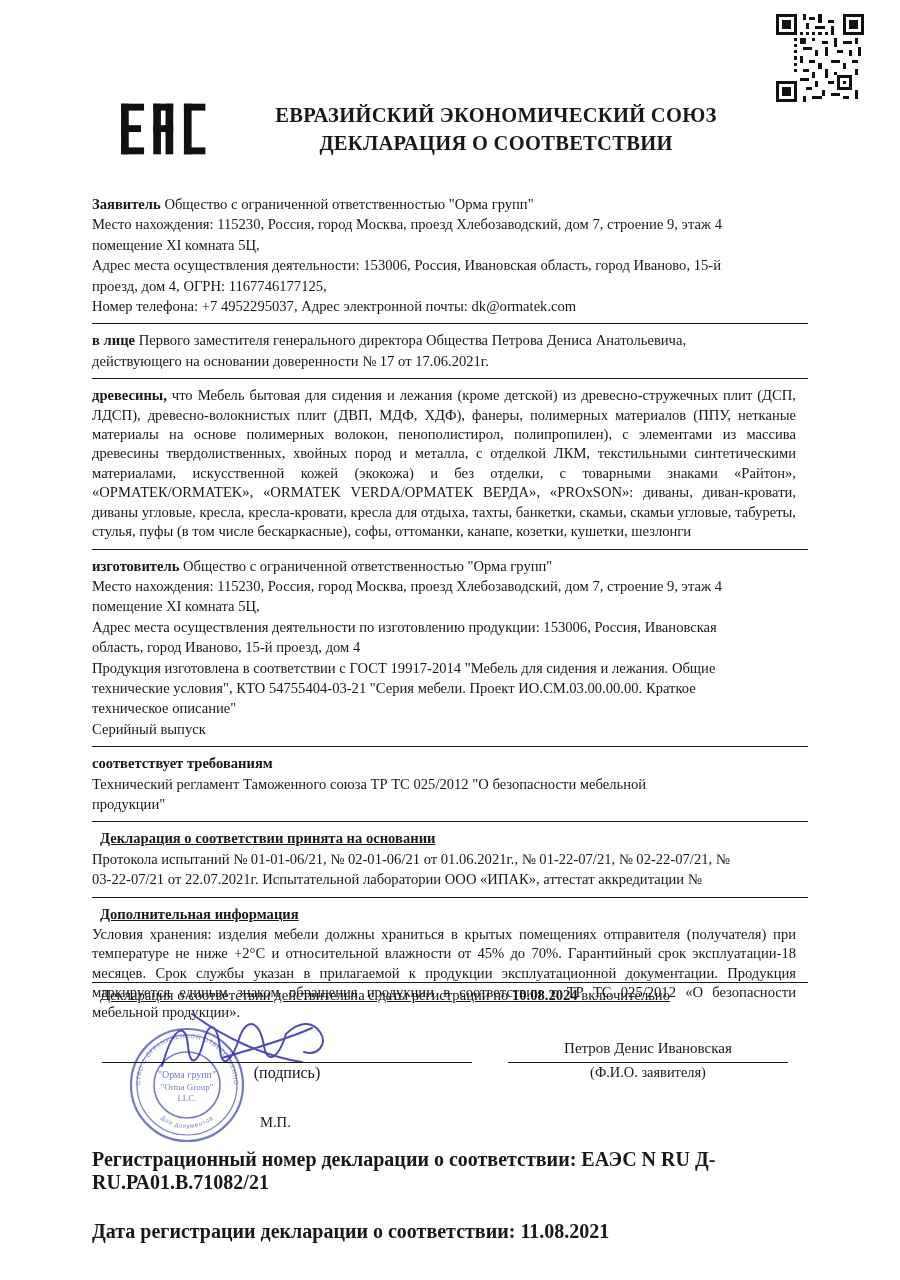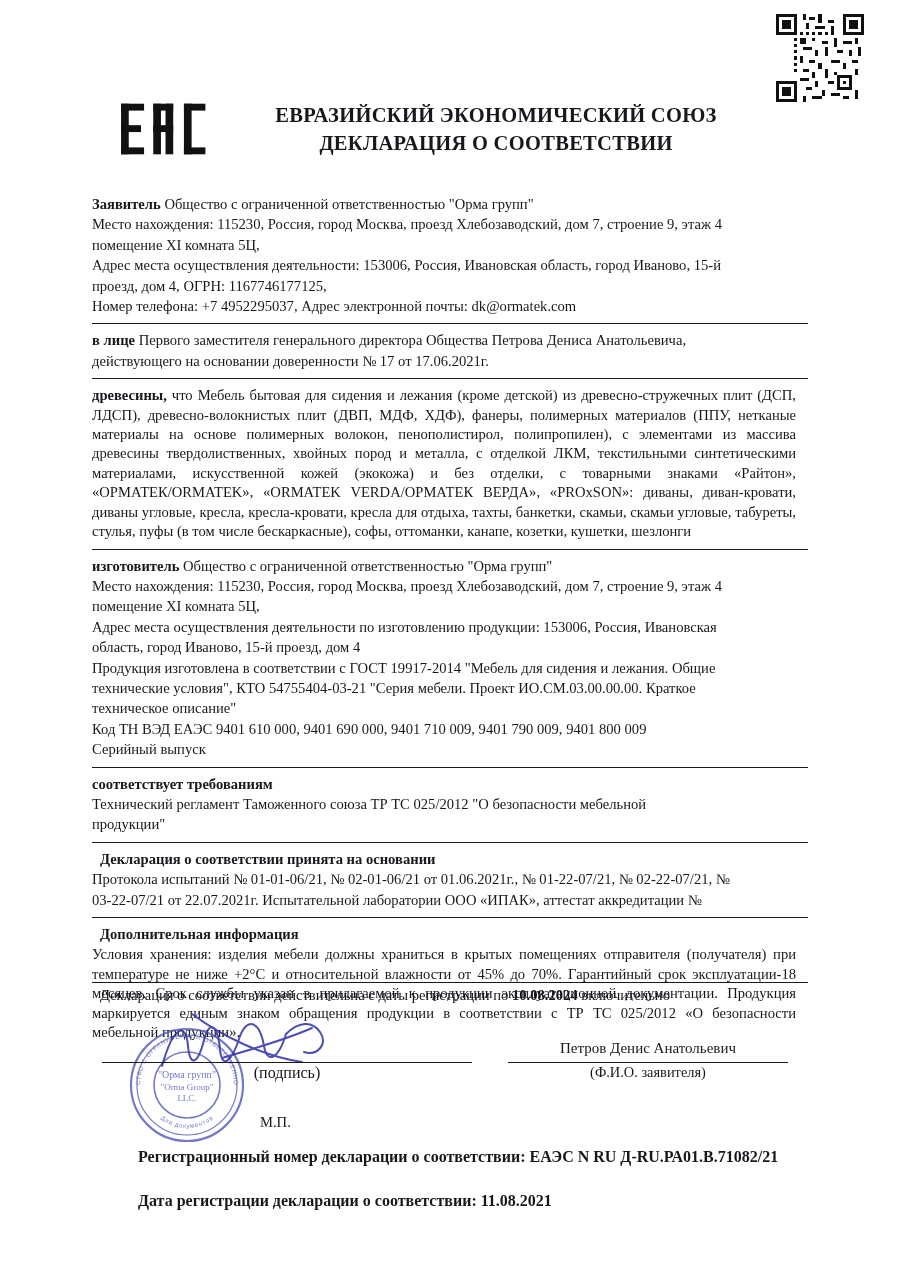--- a/index.html
+++ b/index.html
@@ -77,21 +77,21 @@
   }
   .sect {
     padding-top: 3px;
     padding-bottom: 3px;
   }
   .rule {
     border-top: 1px solid #1a1a1a;
     margin: 3px 0 4px 0;
   }
   b, .b { font-weight: bold; }
-  .indent { padding-left: 8px; }
+  .indent { padding-left: 8px; text-decoration: underline; }
   .just { text-align: justify; }
 
   
   .sig-area {
     position: absolute;
     left: 92px;
     right: 92px;
     top: 1010px;
     height: 140px;
   }
@@ -158,22 +158,21 @@
     height: 80px;
     opacity: 0.85;
   }
 
   
   .footer {
     position: absolute;
     left: 92px;
     right: 92px;
     top: 1148px;
-    font-size: 16px;
-    margin-left: 46px;
+    font-size: 20px;
   }
   .footer .f-line { font-weight: bold; margin-bottom: 26px; }
 
   .valid-line {
     position: absolute;
     left: 92px;
     right: 92px;
     top: 982px;
     font-size: 14.6px;
   }
@@ -340,21 +339,20 @@
         <b>изготовитель</b>
         <span>Общество с ограниченной ответственностью "Орма групп"</span>
       </div>
       <div class="p">Место нахождения: 115230, Россия, город Москва, проезд Хлебозаводский, дом 7, строение 9, этаж 4</div>
       <div class="p">помещение XI комната 5Ц,</div>
       <div class="p">Адрес места осуществления деятельности по изготовлению продукции: 153006, Россия, Ивановская</div>
       <div class="p">область, город Иваново, 15-й проезд, дом 4</div>
       <div class="p">Продукция изготовлена в соответствии с ГОСТ 19917-2014 "Мебель для сидения и лежания. Общие</div>
       <div class="p">технические условия", КТО 54755404-03-21 "Серия мебели. Проект ИО.СМ.03.00.00.00. Краткое</div>
       <div class="p">техническое описание"</div>
-      <div class="p">Код ТН ВЭД ЕАЭС  9401 610 000, 9401 690 000, 9401 710 009, 9401 790 009, 9401 800 009</div>
       <div class="p">Серийный выпуск</div>
     </div>
 
     <div class="rule"></div>
 
     <div class="sect">
       <div class="p"><b>соответствует требованиям</b></div>
       <div class="p">Технический регламент Таможенного союза ТР ТС 025/2012 "О безопасности мебельной</div>
       <div class="p">продукции"</div>
     </div>
@@ -416,21 +414,21 @@
           <path d="M70,52 C96,44 128,36 160,22"></path>
           <path d="M134,28 C146,16 160,14 168,26 C176,38 166,50 152,46"></path>
           <path d="M40,8 C70,30 110,50 150,56"></path>
         </g>
       </svg>
     </div>
 
     <div class="sig-line-left"></div>
     <div class="sig-caption-left">(подпись)</div>
 
-    <div class="sig-name-right">Петров Денис Анатольевич</div>
+    <div class="sig-name-right">Петров Денис Ивановская</div>
     <div class="sig-line-right"></div>
     <div class="sig-caption-right">(Ф.И.О. заявителя)</div>
 
     <div class="mp">М.П.</div>
   </div>
 
   <div class="footer">
     <div class="f-line">
       <span>Регистрационный номер декларации о соответствии:</span>
       <span>ЕАЭС N RU Д-RU.РА01.В.71082/21</span>

